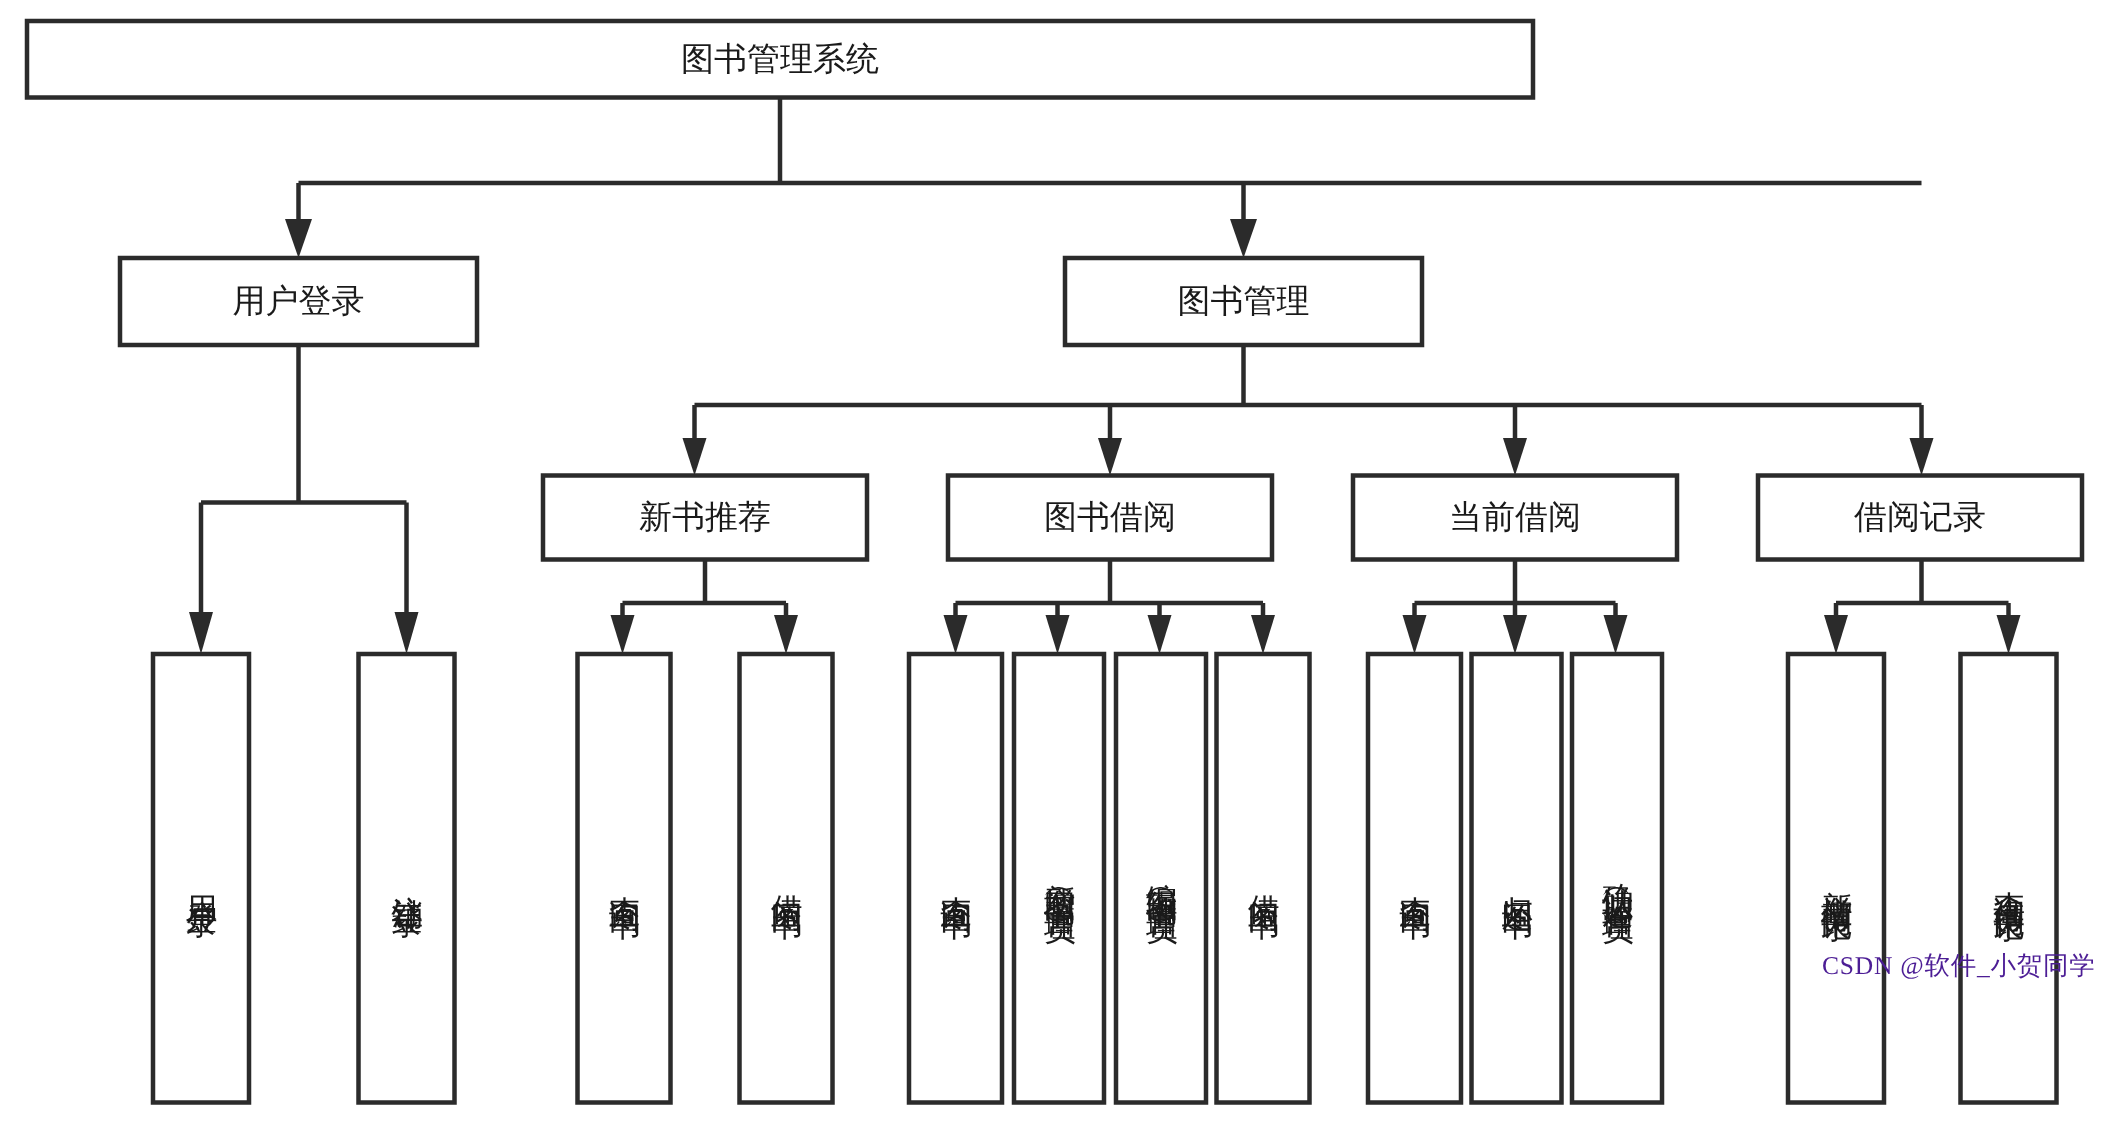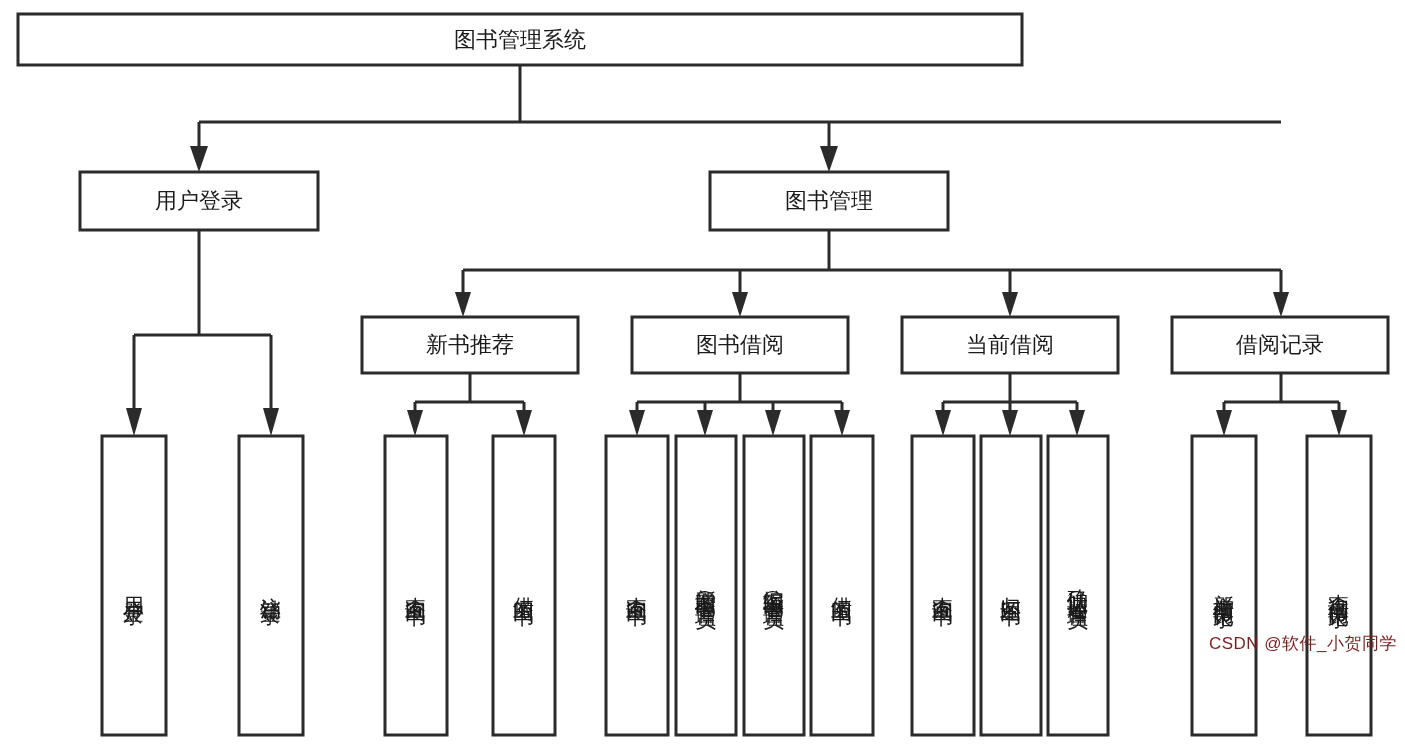--- a/index.html
+++ b/index.html
@@ -62,23 +62,23 @@
     display: flex;
     align-items: center;
     justify-content: center;
     white-space: nowrap;
     pointer-events: none;
   }
   .watermark {
     position: absolute;
     right: 8px;
     bottom: 4px;
-    font-family: Liberation Sans, sans-serif;
+    font-family: Liberation Serif, serif;
     font-size: 17px;
-    color: #7f1d1d;
+    color: #4c1d95;
     white-space: nowrap;
     letter-spacing: 0.5px;
   }
 </style>
 </head>
 <body>
 
 <div id="diagram-root">
 
   <svg id="tree-svg" viewBox="0 0 1405 747">

